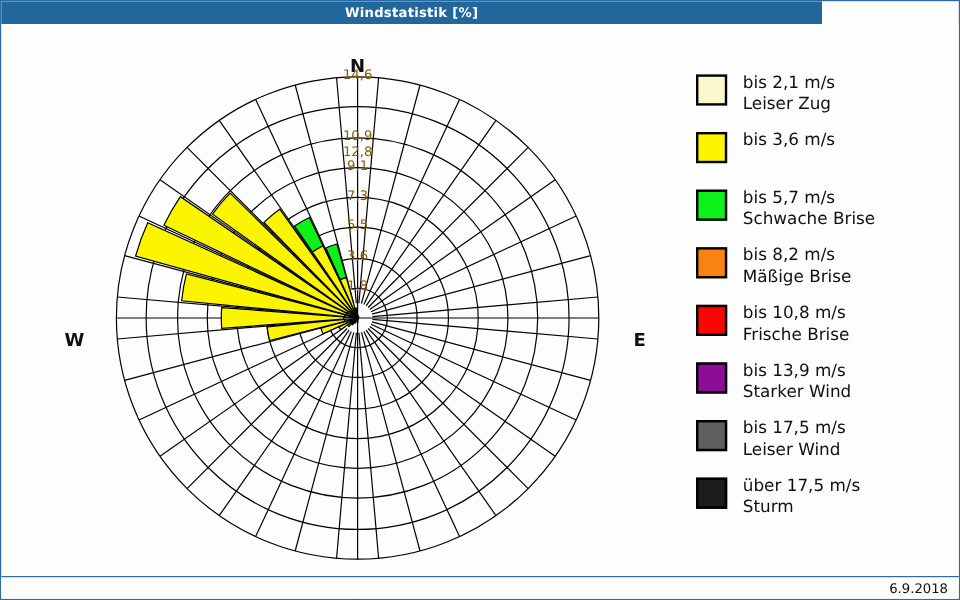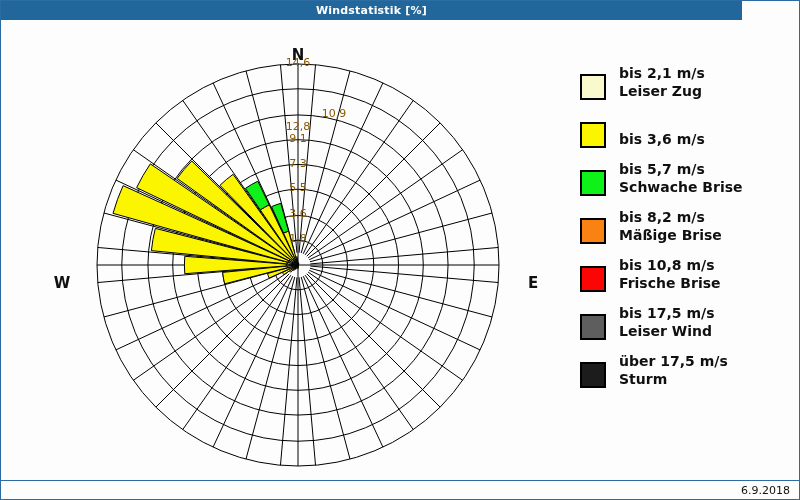--- a/index.html
+++ b/index.html
@@ -15,21 +15,21 @@
     width: 800px;
     height: 500px;
     background: #fdfdfd;
     box-sizing: border-box;
     border: 1px solid #2b6ca3;
     overflow: hidden;
   }
   #titlebar {
     position: absolute;
     left: 0; top: 0;
-    width: 741px;
+    width: 684px;
     height: 19px;
     background: #22679b;
     color: #ffffff;
     font-size: 11px;
     font-weight: bold;
     line-height: 19px;
     text-align: center;
     letter-spacing: 0.2px;
   }
   #canvas-area {
@@ -81,24 +81,23 @@
     pointer-events: none;
   }
   #legend {
     position: absolute;
     left: 578px;
     top: 40px;
     width: 215px;
   }
   .legend-row {
     display: flex;
-    align-items: flex-end;
+    align-items: flex-start;
     margin-bottom: 8px;
     height: 40px;
-    font-weight: bold;
   }
   .swatch {
     width: 26px;
     height: 26px;
     border: 2px solid #000000;
     box-sizing: border-box;
     margin-right: 13px;
     margin-top: 2px;
     flex: 0 0 auto;
   }
@@ -238,21 +237,21 @@
     <div class="compass" id="lbl-s">S</div>
     <div class="compass" id="lbl-w">W</div>
     <div class="compass" id="lbl-e">E</div>
 
     <div id="rtick-layer">
         <div class="rtick" style="left: 276px; top: 212.219px;">1,8</div>
         <div class="rtick" style="left: 276px; top: 187.438px;">3,6</div>
         <div class="rtick" style="left: 276px; top: 161.281px;">5,5</div>
         <div class="rtick" style="left: 276px; top: 136.5px;">7,3</div>
         <div class="rtick" style="left: 276px; top: 111.719px;">9,1</div>
-        <div class="rtick" style="left: 276px; top: 86.9384px; margin-left: 36px;">10,9</div>
+        <div class="rtick" style="left: 276px; top: 86.9384px;">10,9</div>
         <div class="rtick" style="left: 276px; top: 60.7808px; margin-top: 39px;">12,8</div>
         <div class="rtick" style="left: 276px; top: 36px;">14,6</div>
       </div>
 
     <div id="legend">
         <div class="legend-row">
           <div class="swatch" style="background: rgb(250, 248, 205);"></div>
           <div class="legend-text">
             <span class="l1">bis 2,1 m/s</span>
             <span class="l2">Leiser Zug</span>
@@ -279,20 +278,27 @@
           </div>
         </div>
         <div class="legend-row">
           <div class="swatch" style="background: rgb(251, 5, 5);"></div>
           <div class="legend-text">
             <span class="l1">bis 10,8 m/s</span>
             <span class="l2">Frische Brise</span>
           </div>
         </div>
         <div class="legend-row">
+          <div class="swatch" style="background: rgb(140, 14, 150);"></div>
+          <div class="legend-text">
+            <span class="l1">bis 13,9 m/s</span>
+            <span class="l2">Starker Wind</span>
+          </div>
+        </div>
+        <div class="legend-row">
           <div class="swatch" style="background: rgb(94, 94, 94);"></div>
           <div class="legend-text">
             <span class="l1">bis 17,5 m/s</span>
             <span class="l2">Leiser Wind</span>
           </div>
         </div>
         <div class="legend-row">
           <div class="swatch" style="background: rgb(28, 28, 28);"></div>
           <div class="legend-text">
             <span class="l1">über 17,5 m/s</span>

